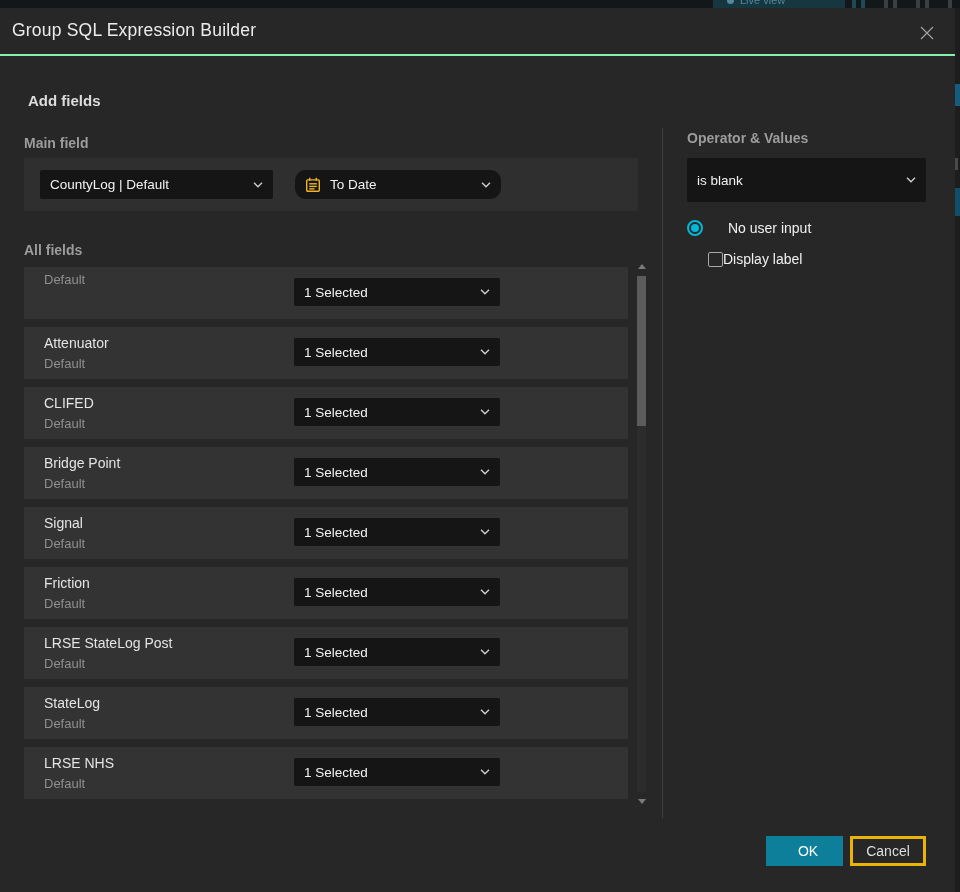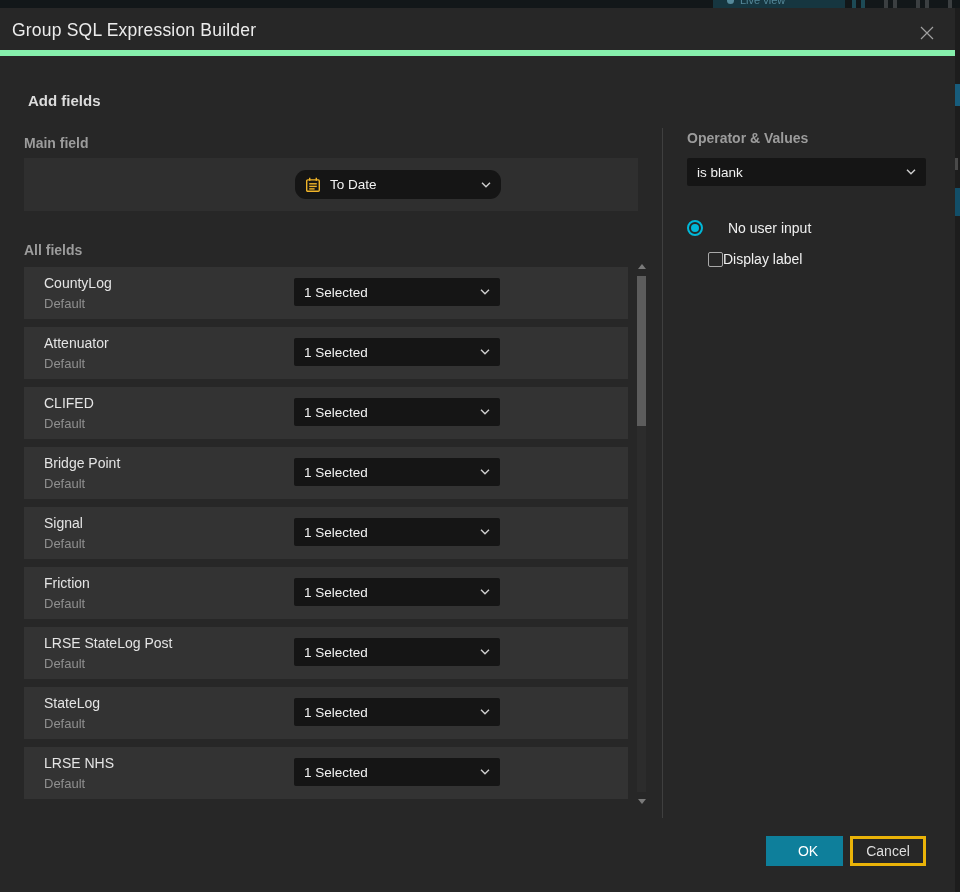--- a/index.html
+++ b/index.html
@@ -13,21 +13,21 @@
   .live-dot { width:7px; height:7px; border-radius:50%; background:#55899a; display:inline-block; }
   .bar { position:absolute; top:0; width:4px; height:8px; }
   .bg-right { position:absolute; left:955px; top:8px; width:5px; height:884px; background:#1d1d1d; overflow:hidden; }
   .bg-right .blk1 { position:absolute; left:0; top:76px; width:5px; height:22px; background:#175c7c; }
   .bg-right .blk2 { position:absolute; left:0; top:180px; width:5px; height:28px; background:#124e68; }
   .bg-right .blk3 { position:absolute; left:0; top:150px; width:3px; height:12px; background:#4a4a4a; }
 
   
   .dialog { position:absolute; left:0; top:8px; width:955px; height:884px; background:#272727; color:#e8e8e8; }
 
-  .titlebar { position:absolute; left:0; top:0; width:100%; height:48px; border-bottom:6px solid #86efac; }
+  .titlebar { position:absolute; left:0; top:0; width:100%; height:48px; border-bottom:2px solid #86efac; }
   .title { position:absolute; left:12px; top:12px; font-size:17.5px; font-weight:500; letter-spacing:.2px; color:#ececec; }
   .close-btn { position:absolute; right:16px; top:13px; width:24px; height:24px; display:flex; align-items:center; justify-content:center; cursor:pointer; }
 
   .h-add { position:absolute; left:28px; top:84px; font-size:15px; font-weight:bold; color:#dcdcdc; }
   .h-sub { position:absolute; font-size:14px; font-weight:bold; color:#9c9c9c; }
 
   .main-container { position:absolute; left:24px; top:150px; width:614px; height:53px; background:#2f2f2f; }
 
   .select { background:#151515; color:#f2f2f2; display:flex; align-items:center;
     padding:0 10px; font-size:13.5px; border-radius:2px; cursor:pointer; }
@@ -47,21 +47,21 @@
     border-left:4px solid transparent; border-right:4px solid transparent; border-bottom:5px solid #7a7a7a; cursor:pointer;}
   .scroll-arrow-down { position:absolute; left:1px; bottom:0; width:0; height:0;
     border-left:4px solid transparent; border-right:4px solid transparent; border-top:5px solid #7a7a7a; cursor:pointer;}
   .scroll-track { position:absolute; left:0; top:12px; width:9px; height:516px; background:#2c2c2c; }
   .scroll-thumb { position:absolute; left:0; top:0; width:9px; height:150px; background:#5c5c5c; cursor:grab; }
 
   .v-divider { position:absolute; left:662px; top:120px; width:1px; height:690px; background:#3f3f3f; }
 
   
   .h-operator { left:687px; top:122px; }
-  .sel-operator { position:absolute; left:687px; top:150px; width:239px; height:28px; }
+  .sel-operator { position:absolute; left:687px; top:150px; width:239px; height:44px; }
 
   .radio-row { position:absolute; left:687px; top:212px; display:flex; align-items:center; gap:25px; cursor:pointer; }
   .radio-outer { width:16px; height:16px; border:2px solid #00b8d8; border-radius:50%; display:flex; align-items:center; justify-content:center; flex:none; }
   .radio-dot { width:8px; height:8px; border-radius:50%; background:#00b8d8; }
   .radio-label, .check-label { font-size:14px; color:#f0f0f0; }
 
   .check-row { position:absolute; left:708px; top:243px; display:flex; align-items:center; cursor:pointer; }
   .checkbox { width:15px; height:15px; border:1.5px solid #a9a9a9; border-radius:2px; background:transparent; flex:none; }
 
   
@@ -104,20 +104,26 @@
         <path d="M2 2 L14 14 M14 2 L2 14" stroke="#a0a0a0" stroke-width="1.2" fill="none"></path>
       </svg>
     </span>
   </div>
 
   <div class="h-add">Add fields</div>
 
   <div class="h-sub" style="left:24px; top:127px;">Main field</div>
 
   <div class="main-container">
+    <div class="select sel-main1">
+      <span>CountyLog | Default</span>
+      <svg class="chev" width="10" height="6" viewBox="0 0 10 6">
+        <path d="M1 .8 5 4.8 9 .8" fill="none" stroke="#cfcfcf" stroke-width="1.4"></path>
+      </svg>
+    </div>
     <div class="select sel-main2">
       <svg width="16" height="16" viewBox="0 0 16 16" fill="none" stroke="#f0b429" stroke-width="1.4" style="flex:none;">
         <rect x="1.7" y="2.9" width="12.6" height="11.4" rx="1"></rect>
         <line x1="4.7" y1="0.7" x2="4.7" y2="3.8"></line>
         <line x1="11.3" y1="0.7" x2="11.3" y2="3.8"></line>
         <line x1="4.2" y1="6.8" x2="11.8" y2="6.8"></line>
         <line x1="4.2" y1="9.4" x2="11.8" y2="9.4"></line>
         <line x1="4.2" y1="11.9" x2="9.6" y2="11.9"></line>
       </svg>
       <span>To Date</span>
@@ -125,21 +131,20 @@
         <path d="M1 .8 5 4.8 9 .8" fill="none" stroke="#cfcfcf" stroke-width="1.4"></path>
       </svg>
     </div>
   </div>
 
   <div class="h-sub" style="left:24px; top:234px;">All fields</div>
 
   <div class="rows">
 
     <div class="row">
-      <div class="row-name">CountyLog</div>
       <div class="row-sub">Default</div>
       <div class="select row-select">
         <span>1 Selected</span>
         <svg class="chev" width="10" height="6" viewBox="0 0 10 6">
             <path d="M1 .8 5 4.8 9 .8" fill="none" stroke="#cfcfcf" stroke-width="1.4"></path>
           </svg>
       </div>
     </div>
 
     <div class="row">

